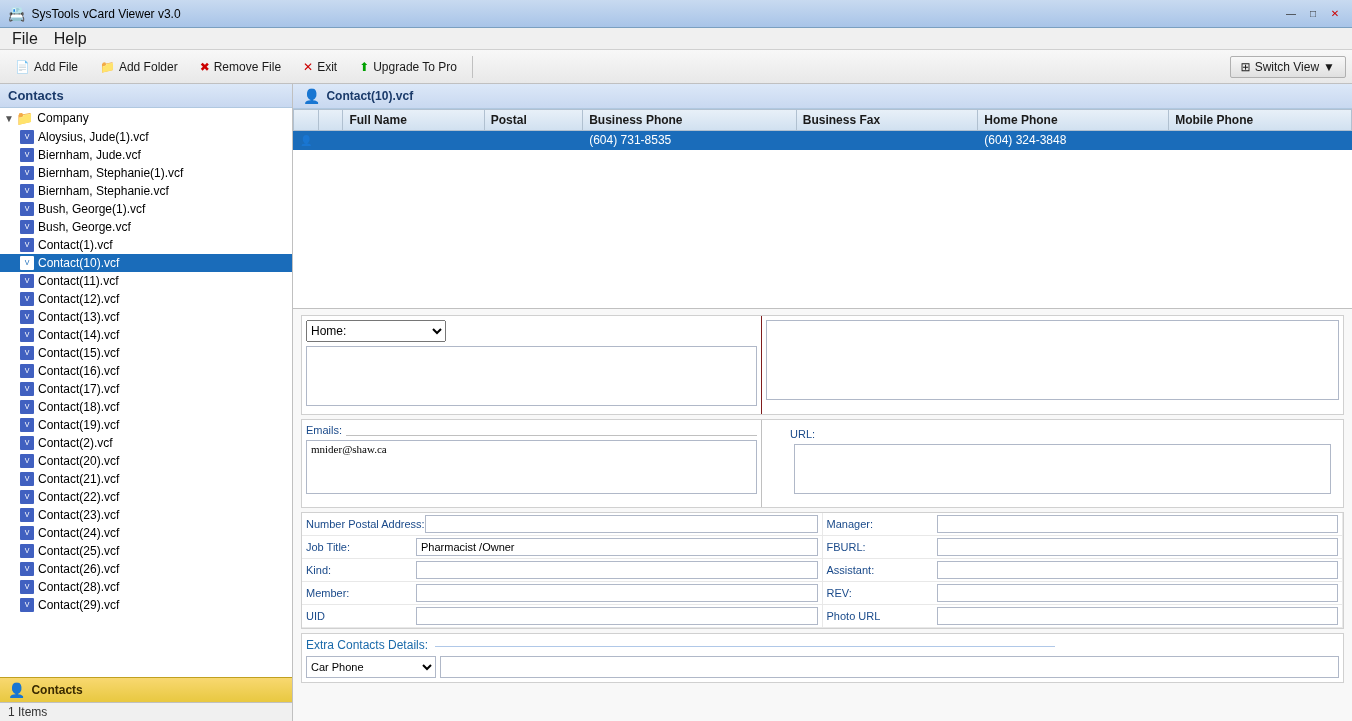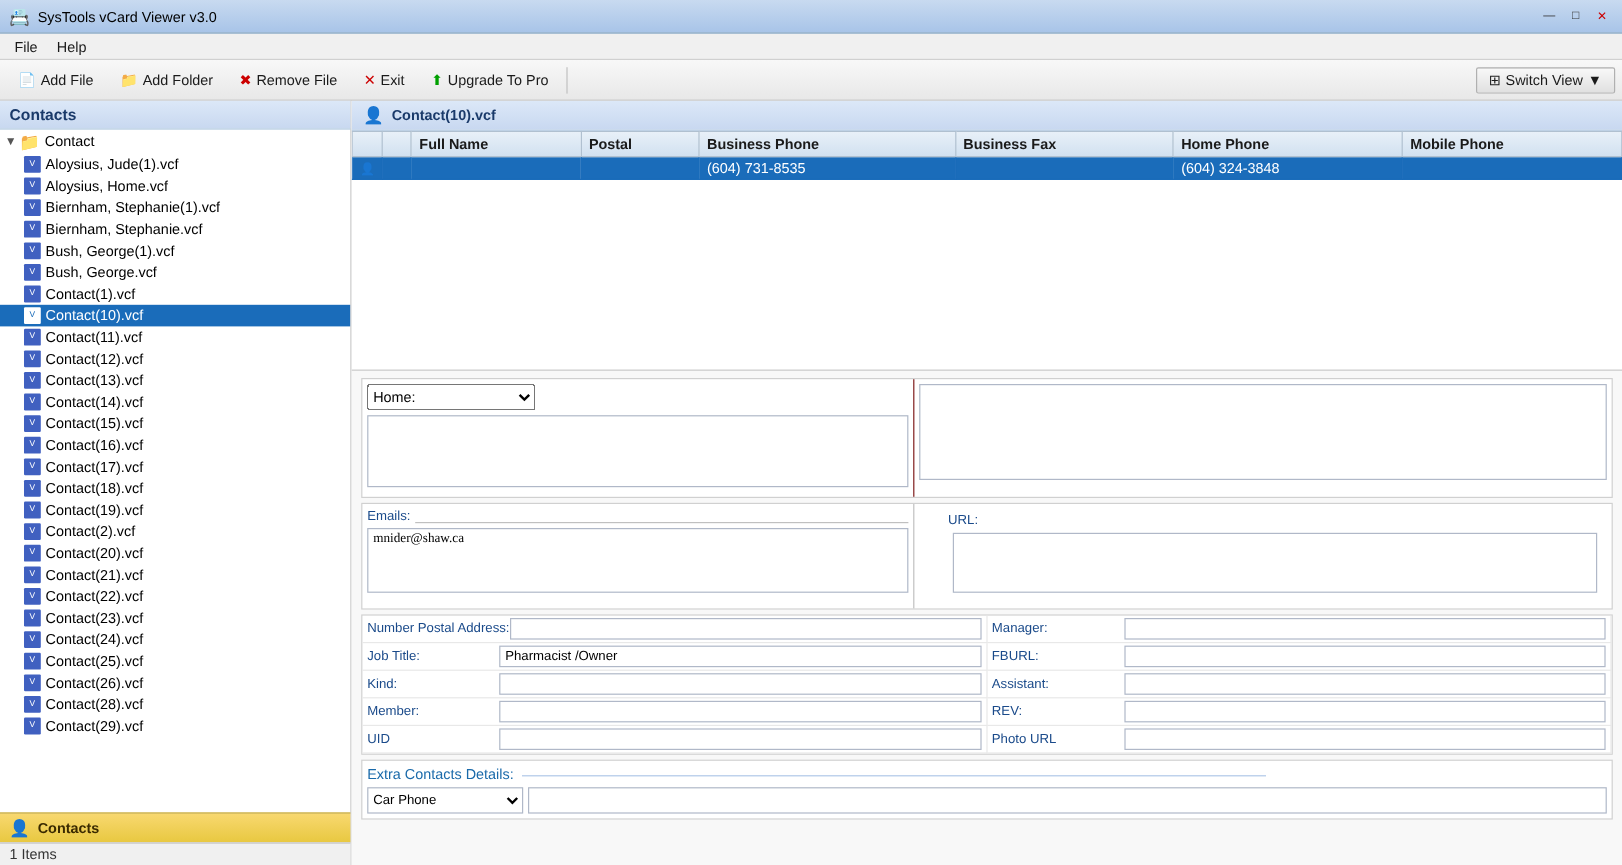--- a/index.html
+++ b/index.html
@@ -20,21 +20,21 @@
 
     
     .menu-bar {
       background: #f0f0f0;
       height: 22px;
       display: flex;
       align-items: center;
       padding: 0 4px;
       border-bottom: 1px solid #d0d0d0;
     }
-    .menu-item { padding: 2px 8px; cursor: pointer; font-size: 12px; color: #1a1a1a; }
+    .menu-item { padding: 2px 8px; cursor: pointer; font-size: 16px; color: #1a1a1a; }
 
     
     .toolbar {
       background: linear-gradient(to bottom, #f8f8f8, #e8e8e8);
       height: 34px;
       display: flex;
       align-items: center;
       padding: 0 6px;
       border-bottom: 1px solid #c0c0c0;
       gap: 4px;
@@ -375,30 +375,30 @@
 
 <div class="main-layout">
 
   <div class="sidebar">
     <div class="sidebar-header">Contacts</div>
     <div class="sidebar-tree">
 
       <div class="tree-root">
         <span class="collapse-icon">▼</span>
         <span class="folder-icon">📁</span>
-        <span>Contact</span>
+        <span>Company</span>
       </div>
 
       <div class="tree-item">
         <span class="vcf-icon">V</span>
         <span>Aloysius, Jude(1).vcf</span>
       </div>
       <div class="tree-item">
         <span class="vcf-icon">V</span>
-        <span>Aloysius, Home.vcf</span>
+        <span>Biernham, Jude.vcf</span>
       </div>
       <div class="tree-item">
         <span class="vcf-icon">V</span>
         <span>Biernham, Stephanie(1).vcf</span>
       </div>
       <div class="tree-item">
         <span class="vcf-icon">V</span>
         <span>Biernham, Stephanie.vcf</span>
       </div>
       <div class="tree-item">

